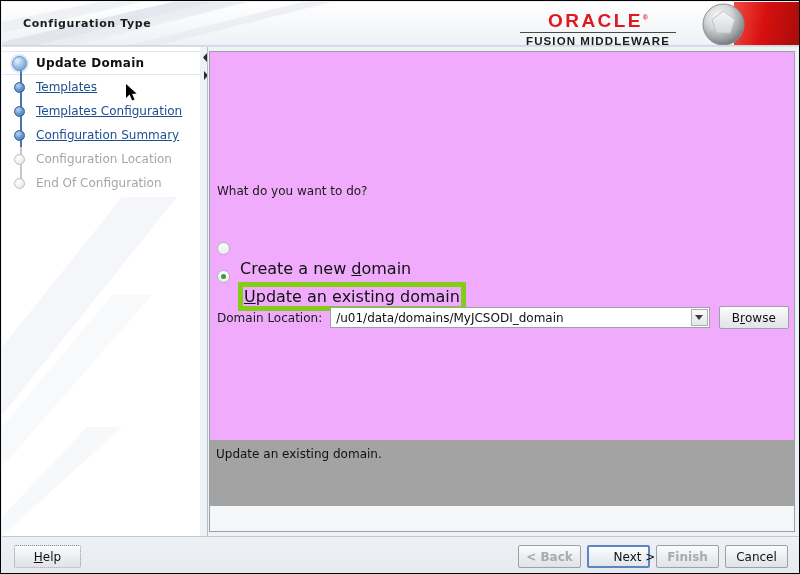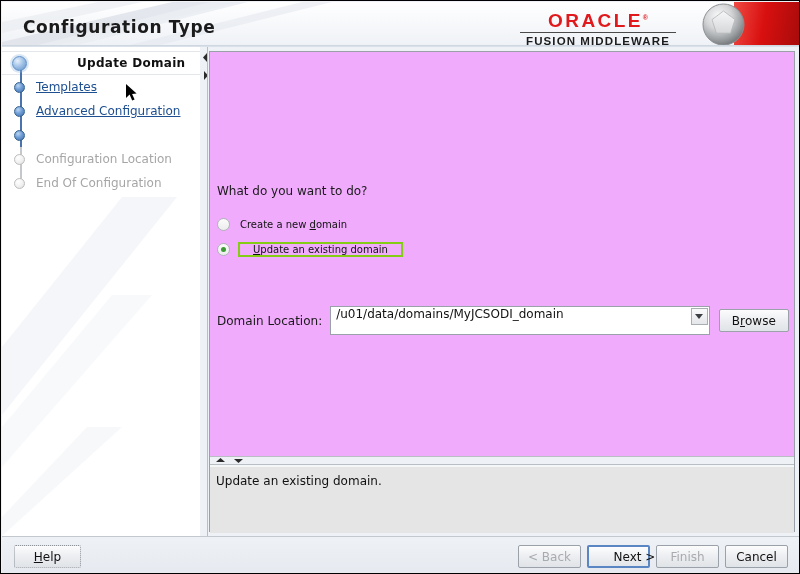--- a/index.html
+++ b/index.html
@@ -30,21 +30,21 @@
   }
   .header-swoosh {
     position: absolute;
     left: 0; top: 0;
     width: 100%; height: 100%;
     pointer-events: none;
   }
   .header-title {
     position: absolute;
     left: 21px; top: 15px;
-    font-size: 17px;
+    font-size: 11px;
     font-weight: bold;
     color: #1b1b1b;
     letter-spacing: 0.6px;
     white-space: nowrap;
   }
   .oracle-brand {
     position: absolute;
     right: 122px; top: 7px;
     text-align: center;
     width: 160px;
@@ -129,21 +129,20 @@
     position: relative;
     height: 24px;
     display: flex;
     align-items: center;
     padding-left: 8px;
     box-sizing: border-box;
   }
   .step.current {
     background: #ffffff;
     box-shadow: inset 0 1px 0 #e3e7ec, inset 0 -1px 0 #e3e7ec;
-    gap: 41px;
   }
   .step-marker {
     position: relative;
     width: 22px; height: 24px;
     flex: 0 0 22px;
   }
   .step-line {
     position: absolute;
     left: 10px; top: 0;
     width: 2px; height: 24px;
@@ -249,52 +248,54 @@
     flex: 0 0 13px;
   }
   .radio-mark .pip {
     position: absolute;
     left: 3px; top: 3px;
     width: 5px; height: 5px;
     border-radius: 50%;
     background: #3c9b34;
   }
   .radio-text {
-    font-size: 10px;
+    font-size: 16px;
     color: #111111;
     margin-left: 8px;
     padding: 1px 2px;
     white-space: nowrap;
+    margin-top: 40px;
   }
   .radio-text.focused {
-    border: 2px solid #84cc16;
-    padding: 0px 13px;
+    border: 5px solid #84cc16;
+    padding: 0px 1px;
   }
   .mn { text-decoration: underline; }
 
   .field-row {
     position: absolute;
     left: 7px; top: 254px;
     width: 572px;
     display: flex;
     align-items: center;
   }
   .field-label {
     font-size: 12px;
     color: #1a1a1a;
     white-space: nowrap;
     margin-right: 8px;
   }
   .combo {
     position: relative;
-    width: 388px; height: 29px;
+    width: 388px; height: 21px;
     background: #ffffff;
     border: 1px solid #9ba1a8;
     box-sizing: border-box;
     display: flex;
+    align-items: center;
   }
   .combo-value {
     font-size: 12px;
     color: #111111;
     padding-left: 5px;
     white-space: nowrap;
     overflow: hidden;
   }
   .combo-arrow {
     position: absolute;
@@ -319,21 +320,21 @@
     color: #111111;
     background: linear-gradient(180deg, #fcfcfd 0%, #eceef1 50%, #e0e3e7 100%);
     border: 1px solid #9ba1a8;
     border-radius: 2px;
     box-sizing: border-box;
     display: inline-flex;
     align-items: center;
     justify-content: center;
     white-space: nowrap;
   }
-  .btn.disabled { color: #a8abae; }
+  .btn.disabled { color: #a8abae; font-weight: bold; }
   .btn-browse {
     margin-left: 9px;
     width: 72px; height: 23px;
   }
 
   
   .h-splitter {
     position: absolute;
     left: 0; top: 404px;
     width: 100%; height: 9px;
@@ -343,23 +344,23 @@
     box-sizing: border-box;
   }
   .h-splitter .grip {
     position: absolute;
     left: 6px; top: 1px;
     width: 9px; height: 5px;
   }
   .h-splitter .grip2 { left: 24px; }
   .desc-area {
     position: absolute;
-    left: 0; top: 415px;
+    left: 0; top: 388px;
     width: 100%; height: 66px;
-    background: #e5e5e5;
+    background: #a3a3a3;
     text-align: center;
   }
   .desc-text {
     position: absolute;
     left: 6px; top: 7px;
     font-size: 12px;
     color: #111111;
   }
 
   
@@ -476,28 +477,29 @@
             <div class="step-dot"></div>
           </div>
           <div class="step-label link">Templates</div>
         </div>
 
         <div class="step">
           <div class="step-marker">
             <div class="step-line"></div>
             <div class="step-dot"></div>
           </div>
-          <div class="step-label link">Advanced Configuration</div>
+          <div class="step-label link">Templates Configuration</div>
         </div>
 
         <div class="step">
           <div class="step-marker">
             <div class="step-line"></div>
             <div class="step-dot"></div>
           </div>
+          <div class="step-label link">Configuration Summary</div>
         </div>
 
         <div class="step">
           <div class="step-marker">
             <div class="step-line dim"></div>
             <div class="step-dot inactive"></div>
           </div>
           <div class="step-label disabled">Configuration Location</div>
         </div>
 

